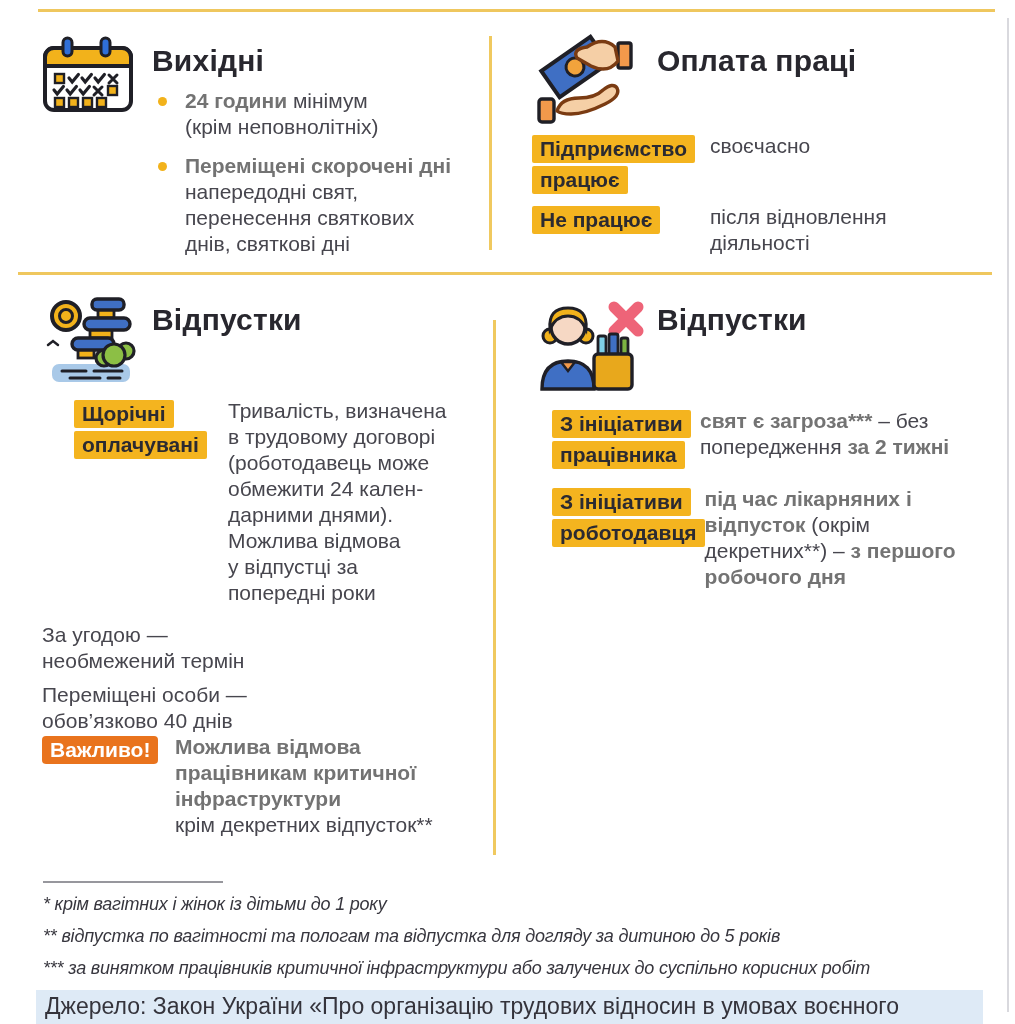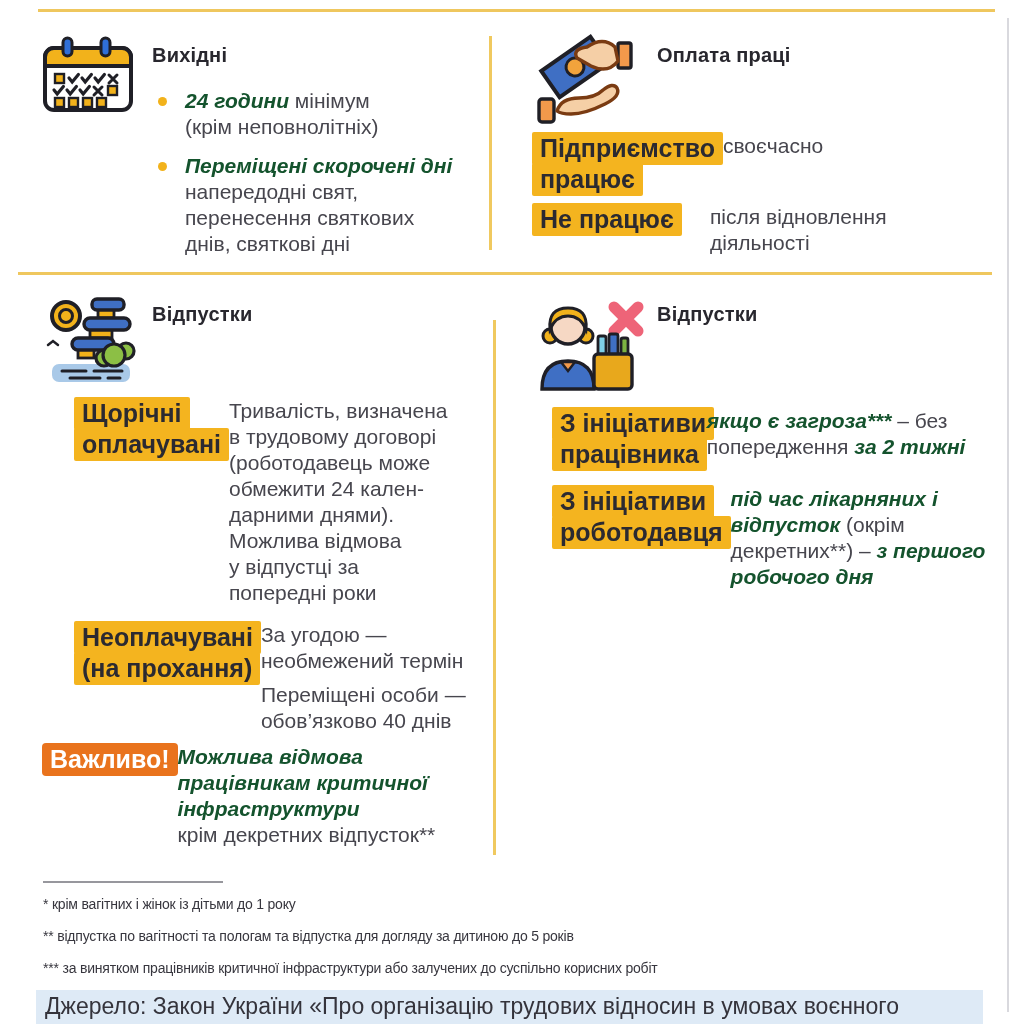--- a/index.html
+++ b/index.html
@@ -5,38 +5,38 @@
   * { box-sizing: border-box; }
   html,body { margin:0; padding:0; background:#f4f4f4; }
   .page {
     position:relative; width:1015px; height:1024px; background:#ffffff;
     font-family:"Liberation Sans", sans-serif; overflow:hidden; margin:0 auto;
   }
   .abs { position:absolute; }
   .hline { position:absolute; height:3px; background:#EFC75E; }
   .vline { position:absolute; width:3px; background:#F0C95F; }
   .rborder { position:absolute; width:2px; background:#d9d9de; }
-  .title { font-size:20px; font-weight:bold; color:#28272e; letter-spacing:.2px; }
+  .title { font-size:30px; font-weight:bold; color:#28272e; letter-spacing:.2px; }
   .body { font-size:21px; line-height:26px; color:#47464e; }
   .pre { white-space:pre-line; }
-  .b { font-weight:bold; color:#14532d;font-style:italic; }
+  .b { font-weight:bold; color:#737373; }
   .tag {
     display:inline; background:#F4B41F; color:#2b2a31; font-weight:bold;
-    font-size:25px; line-height:31px; padding:2px 8px 3px; border-radius:2px;
+    font-size:21px; line-height:31px; padding:2px 8px 3px; border-radius:2px;
     -webkit-box-decoration-break:clone; box-decoration-break:clone; white-space:pre-line;
   }
   .tag--important { background:#E9731D; color:#ffffff; border-radius:4px; }
   .row { display:flex; align-items:flex-start; }
   .tagcol-l { flex:0 0 186px;padding-left:32px; }
   .tagcol-r { flex:0 0 178px; }
   .tagcol-d { flex:0 0 168px;padding-left:20px; }
   .textcol { flex:1; }
   .bullet { display:flex; margin-bottom:13px; }
   .dot { flex:0 0 auto; width:9px; height:9px; border-radius:50%; background:#F2B21B; margin:9px 18px 0 6px; }
-  .fn { font-size:14px; line-height:21px; color:#37363e; margin-bottom:11px; letter-spacing:-0.2px; }
+  .fn { font-size:18px; line-height:21px; color:#37363e; margin-bottom:11px; letter-spacing:-0.2px;font-style:italic; }
   .source-line {
     display:inline-block; background:#DEEAF6; color:#34333b; font-size:23px;
     line-height:23px; padding:5px 9px 6px; margin-left:-7px;
   }
   .grayline { position:absolute; height:2px; background:#97979d; }
   .para2 { margin-top:8px; }
 </style>
 </head>
 <body>
 
@@ -145,30 +145,28 @@
       <div class="textcol body pre">Тривалість, визначена
 в трудовому договорі
 (роботодавець може
 обмежити 24 кален-
 дарними днями).
 Можлива відмова
 у відпустці за
 попередні роки</div>
     </div>
     <div class="row" style="margin-top:16px;">
-      <div class="tagcol-l"><span class="tag">Неоплачувані
-(на прохання)</span></div>
       <div class="textcol">
         <div class="body pre">За угодою —
 необмежений термін</div>
         <div class="body pre para2">Переміщені особи —
 обов’язково 40 днів</div>
       </div>
     </div>
-    <div class="row" style="margin-top:10px;">
+    <div class="row" style="">
       <div style="flex:0 0 133px;"><span class="tag tag--important">Важливо!</span></div>
       <div class="textcol body pre"><span class="b">Можлива відмова
 працівникам критичної
 інфраструктури</span><span>
 крім декретних відпусток**</span></div>
     </div>
   </div>
 
   <div class="abs" style="left:534px; top:296px; width:112px; height:96px;">
     <svg width="112" height="96" viewBox="0 0 112 96">
@@ -185,21 +183,21 @@
       <rect x="75" y="38" width="9" height="22" rx="2" fill="#3F6FC4" stroke="#1f1f26" stroke-width="2.8"></rect>
       <rect x="87" y="42" width="7" height="18" rx="2" fill="#7CB342" stroke="#1f1f26" stroke-width="2.8"></rect>
       <rect x="60" y="58" width="38" height="35" rx="4" fill="#E8A81C" stroke="#1f1f26" stroke-width="3.4"></rect>
     </svg>
   </div>
   <div class="abs title" style="left:657px; top:303px;">Відпустки</div>
   <div class="abs" style="left:532px; top:408px; width:476px;">
     <div class="row">
       <div class="tagcol-d"><span class="tag">З ініціативи
 працівника</span></div>
-      <div class="textcol body pre"><span class="b">якщо є загроза***</span><span> – без
+      <div class="textcol body pre"><span class="b">свят є загроза***</span><span> – без
 попередження </span><span class="b">за 2 тижні</span></div>
     </div>
     <div class="row" style="margin-top:16px;">
       <div class="tagcol-d"><span class="tag">З ініціативи
 роботодавця</span></div>
       <div class="textcol body pre"><span class="b">під час лікарняних і
 відпусток</span><span> (окрім
 декретних**) – </span><span class="b">з першого
 робочого дня</span></div>
     </div>

